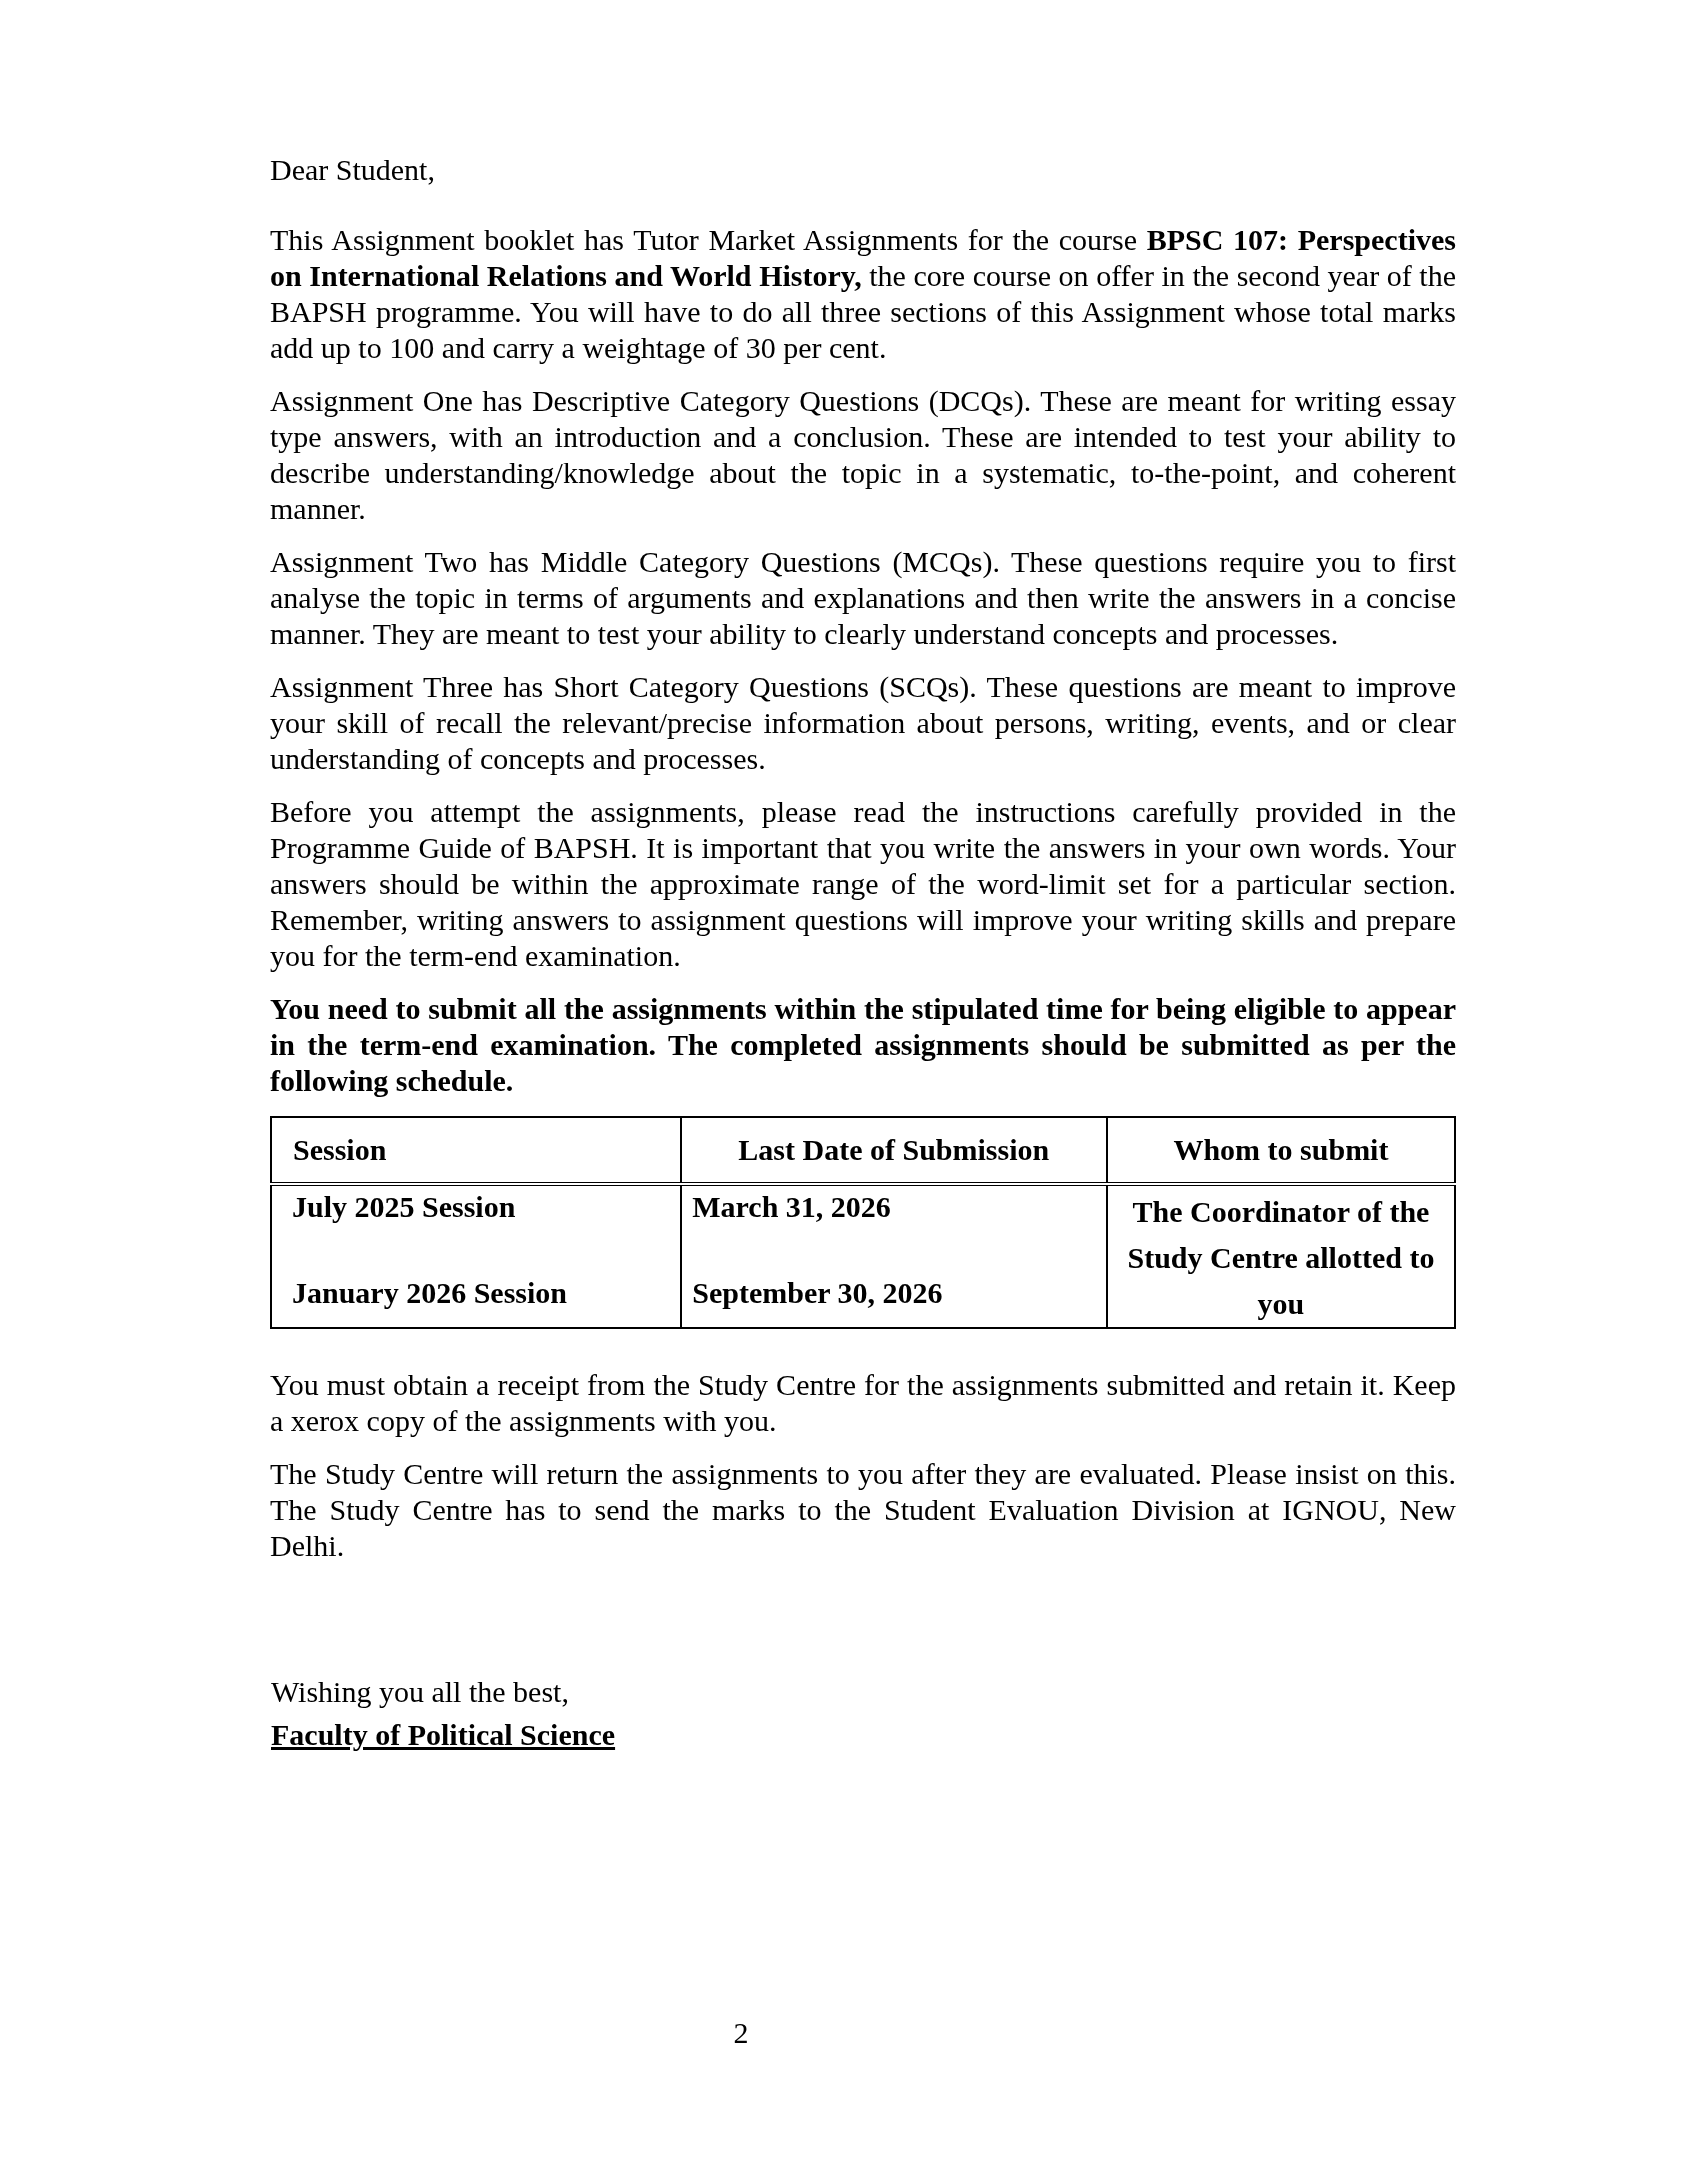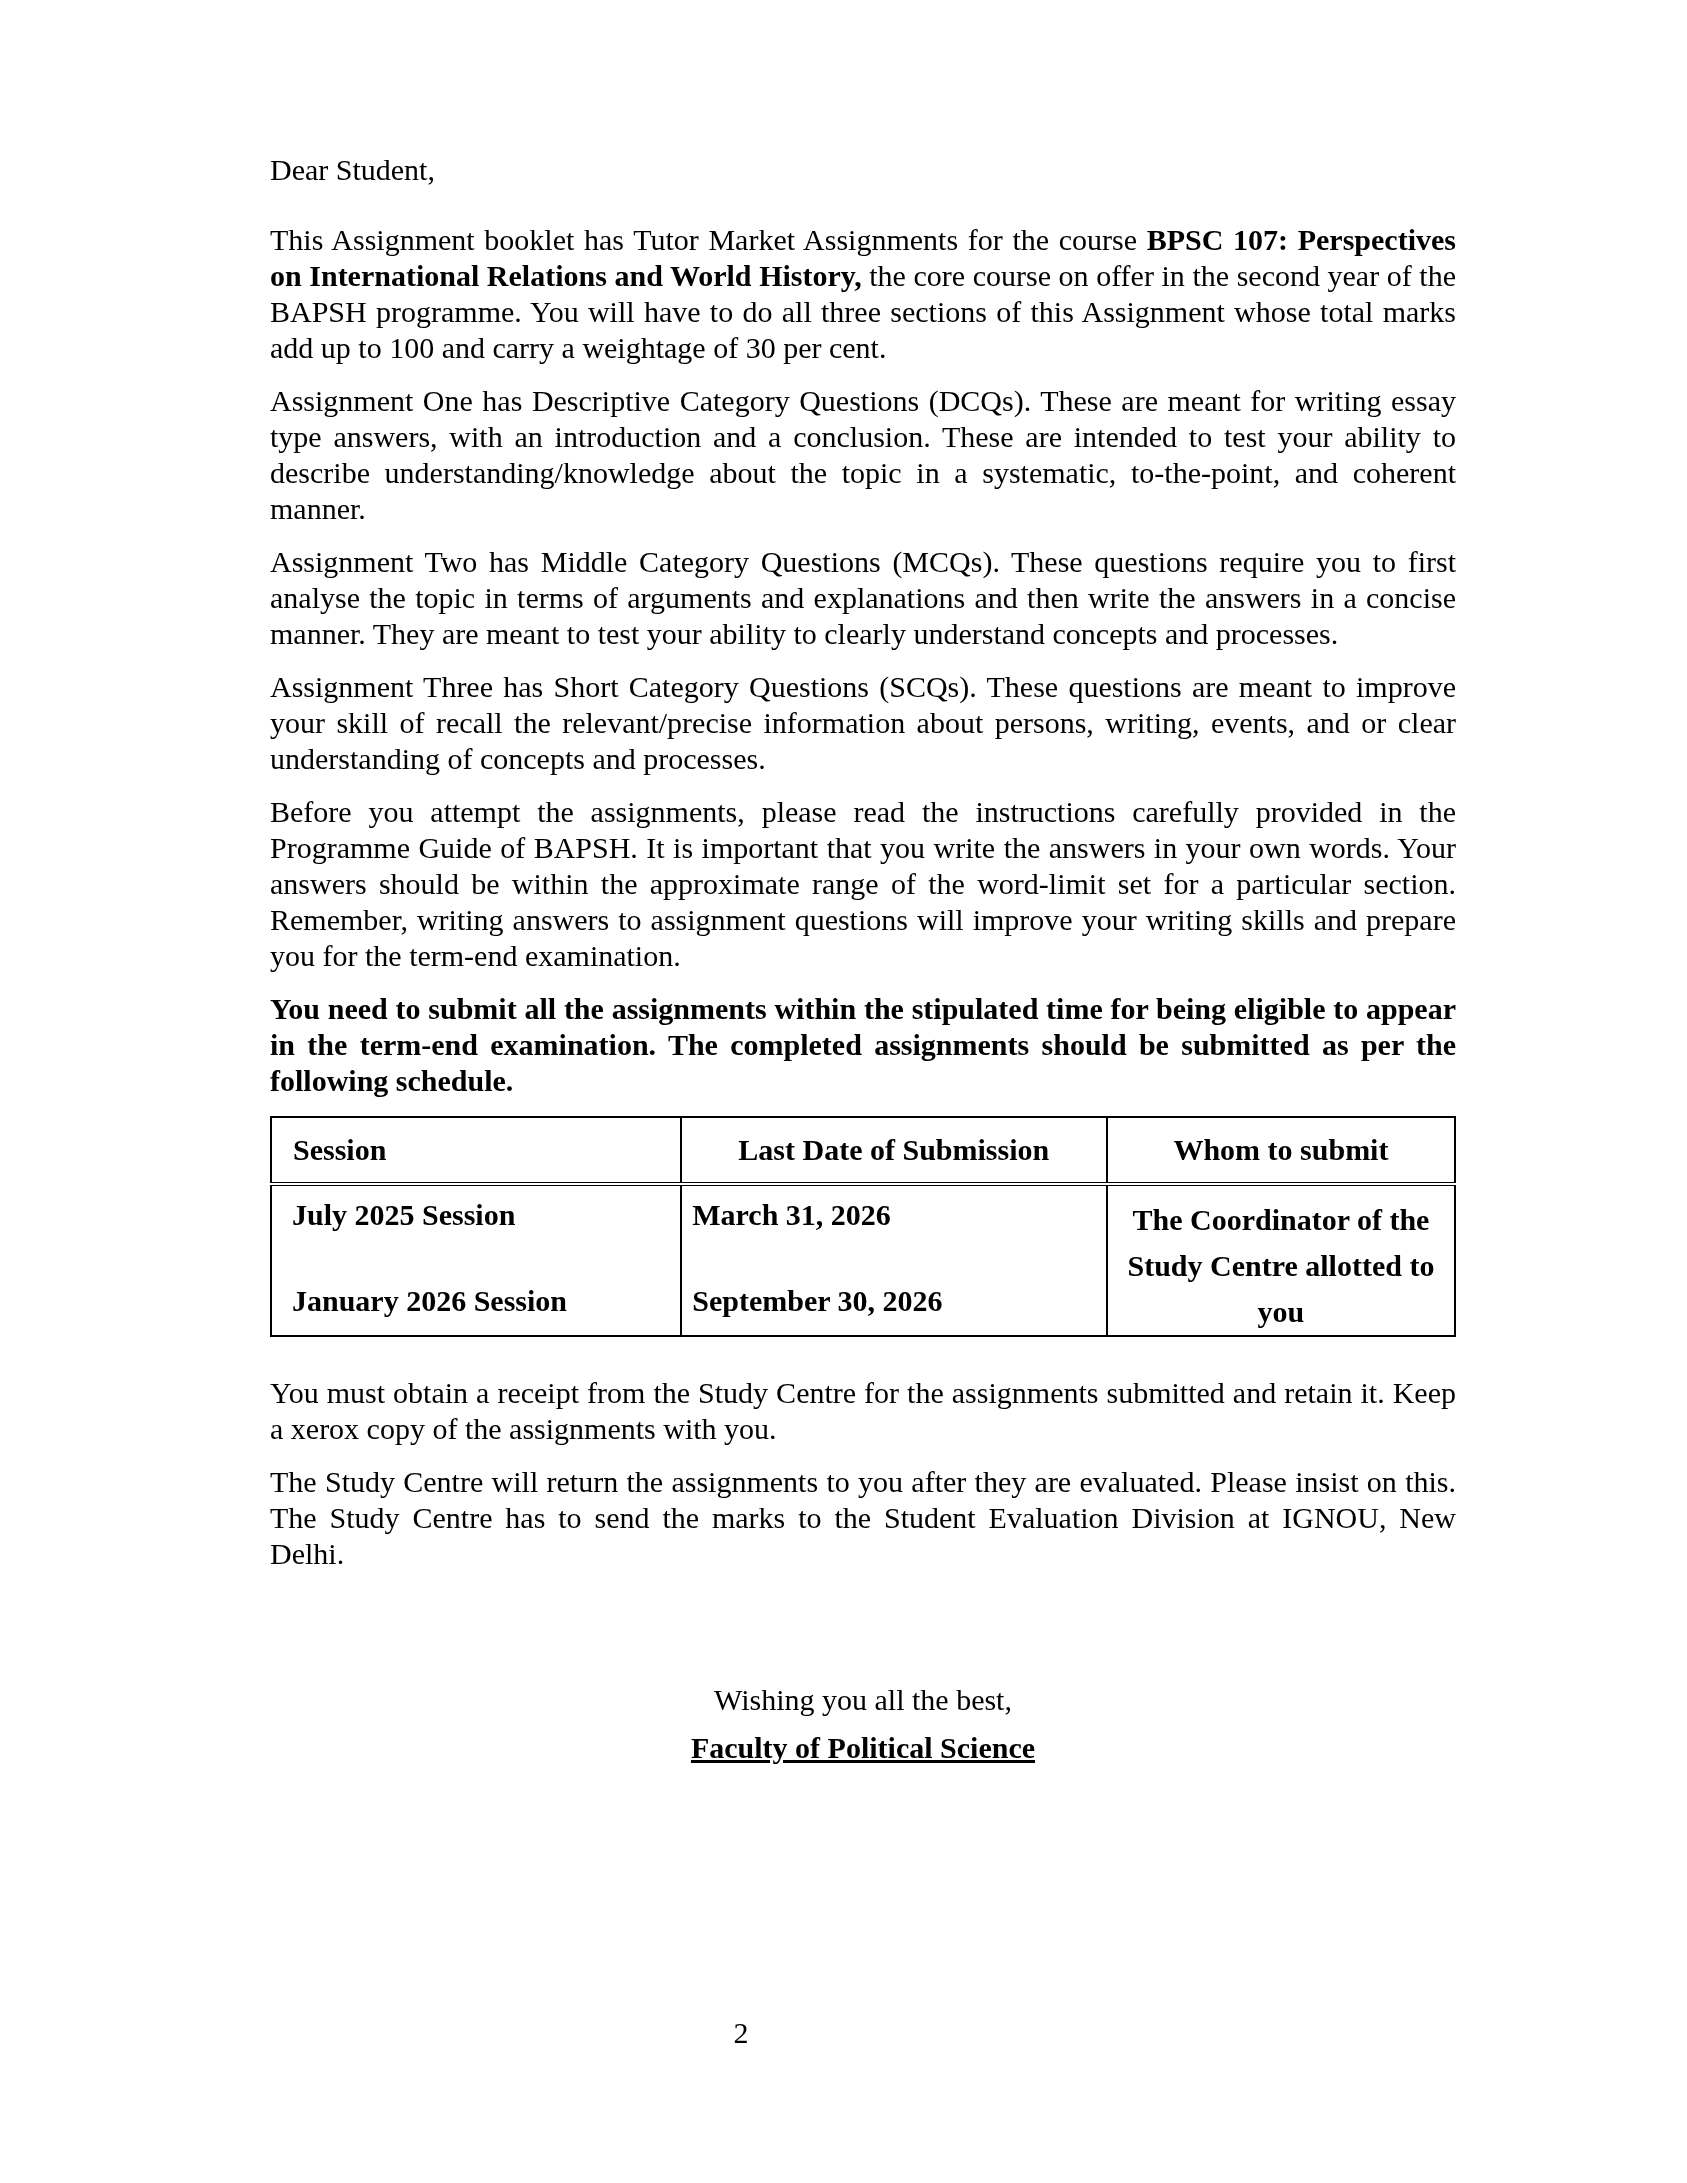--- a/index.html
+++ b/index.html
@@ -45,30 +45,30 @@
     vertical-align: middle;
     text-align: center;
     border-bottom: 4.6px double #000;
     padding: 0 6.6px;
     border-radius: 7px;
   }
   table.schedule thead th.col-session { text-align: left; padding-left: 21px; }
   table.schedule tbody td {
     height: 136px;
     vertical-align: top;
-    padding-top: 11px;
+    padding-top: 3px;
   }
   td.col-session { padding-left: 20px; }
   td.col-date { padding-left: 10.6px; }
   td.col-whom { text-align: center; line-height: 46px; padding: 4px 13.2px 0 13.2px; }
   .row-line { display: block; }
   .row-line.second { margin-top: 50px; }
 
   .closing-block { margin-top: 110px; text-align: right; }
-  .closing-block p { text-align: center; margin: 12px; }
+  .closing-block p { text-align: left; margin: 1px; }
   .signature { font-weight: 700; margin-top: 7.3px !important; text-decoration: underline; }
 
   .page-number {
     position: absolute;
     top: 2015px;
     left: 0;
     width: 100%;
     text-align: center;
     font-family: "Liberation Serif", "DejaVu Serif", serif;
     font-size: 30px;

